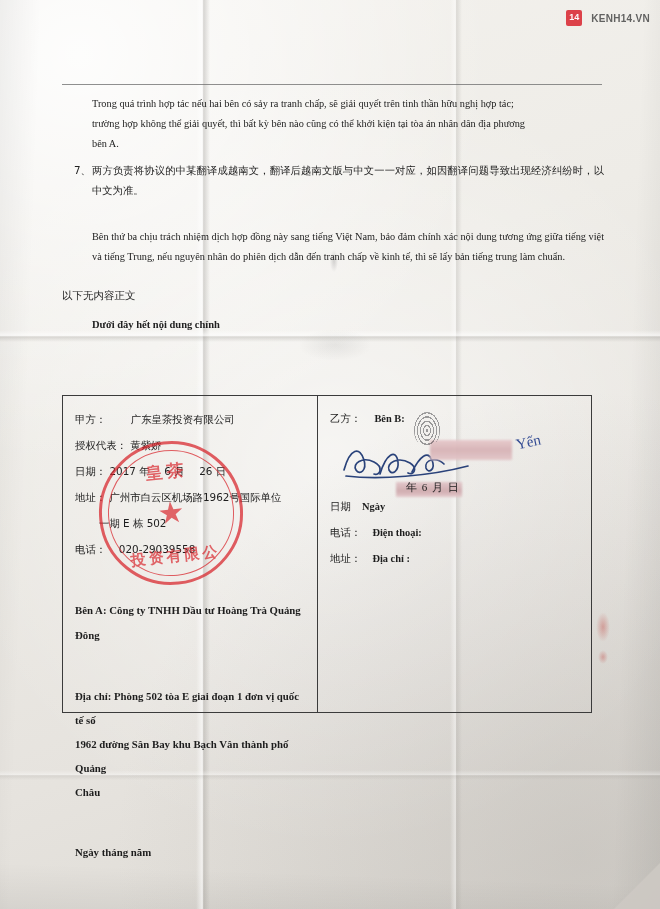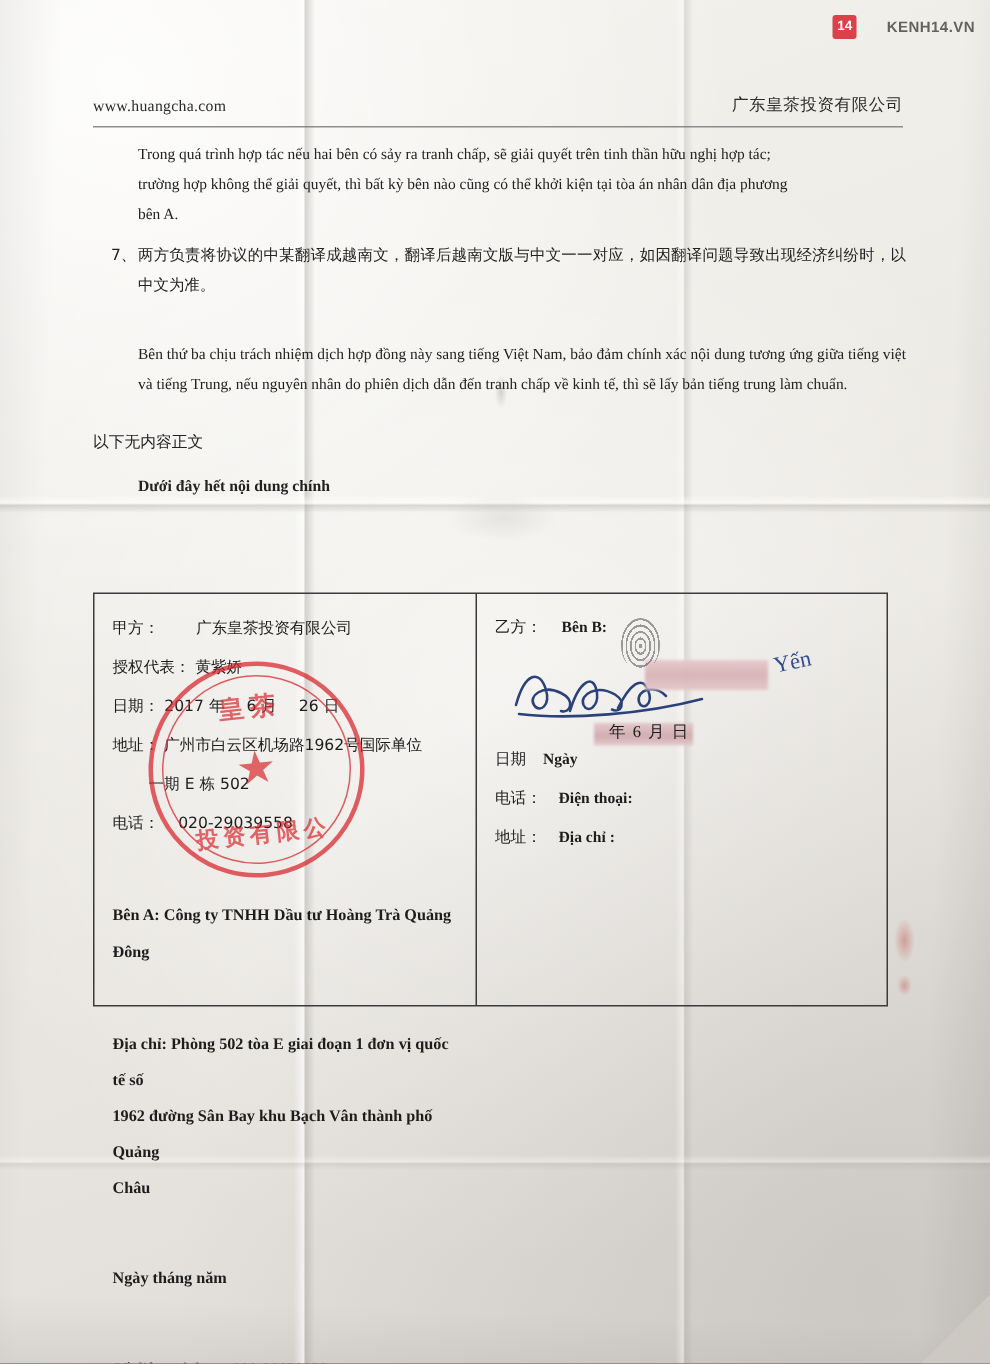--- a/index.html
+++ b/index.html
@@ -50,21 +50,21 @@
     background: linear-gradient(180deg, rgba(255,255,255,0) 0%, rgba(255,255,255,0.6) 45%, rgba(150,147,142,0.30) 58%, rgba(255,255,255,0) 100%);
   }
 
   
   #watermark {
     position: absolute;
     top: 10px;
     right: 10px;
     display: flex;
     align-items: center;
-    gap: 20px;
+    gap: 9px;
     opacity: 0.85;
     justify-content: space-between;
   }
   #watermark .wm-badge {
     background: #d9232e;
     color: #fff;
     font-family: "Liberation Sans", sans-serif;
     font-weight: bold;
     font-size: 9px;
     line-height: 1;
@@ -164,21 +164,21 @@
     padding-left: 30px;
     font-size: 10.5px;
   }
 
   
   #sig-table {
     position: absolute;
     left: 62px;
     top: 395px;
     width: 530px;
-    height: 276px;
+    height: 318px;
     border: 1px solid #3b3b3b;
     box-sizing: border-box;
     display: flex;
   }
   #sig-left {
     width: 255px;
     box-sizing: border-box;
     border-right: 1px solid #3b3b3b;
     padding: 10px 10px 10px 12px;
     position: relative;
@@ -378,24 +378,20 @@
   <div class="smudge" id="smudge-red-2"></div>
   <div class="smudge" id="smudge-gray-1"></div>
   <div class="smudge" id="smudge-gray-2"></div>
   <div id="corner-fold"></div>
 
   <div id="watermark">
     <span class="wm-badge">14</span>
     <span class="wm-text">KENH14.VN</span>
   </div>
 
-  <div id="doc-header">
-    <span class="url">www.huangcha.com</span>
-    <span class="company-cn">广东皇茶投资有限公司</span>
-  </div>
   <div id="header-rule"></div>
 
   <div id="body-text">
     <p class="para indent">
       <span>Trong quá trình hợp tác nếu hai bên có sảy ra tranh chấp, sẽ giải quyết trên tinh thần hữu nghị hợp tác;</span><br>
       <span>trường hợp không thể giải quyết, thì bất kỳ bên nào cũng có thể khởi kiện tại tòa án nhân dân địa phương</span><br>
       <span>bên A.</span>
     </p>
 
     <div class="numbered">

